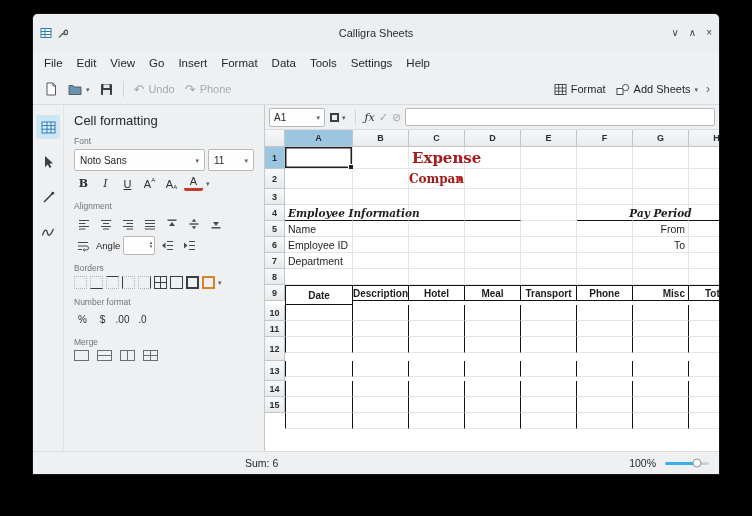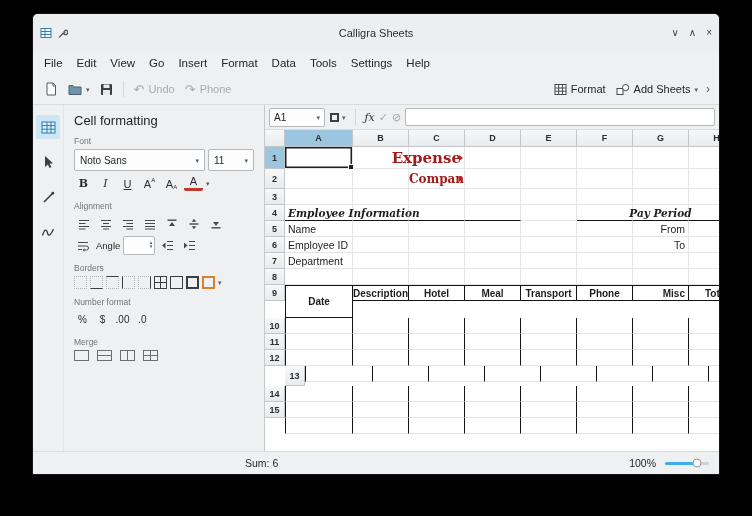--- a/index.html
+++ b/index.html
@@ -89,21 +89,21 @@
   .hl{background:#9cc5df}
   .cell{flex:0 0 auto;box-sizing:border-box;border-right:1px solid #e4e5e6;border-bottom:1px solid #e4e5e6;
         position:relative;font-size:10.5px;color:#1b1e20;display:flex;align-items:center;padding:0 3px;
         white-space:nowrap;background:transparent}
   .ctext{position:relative;z-index:2}
   .cell.th{justify-content:center;font-weight:bold;font-size:10px;
            border-top:1px solid #141414;border-right:1px solid #141414;border-bottom:1px solid #141414}
   .cell.bv{border-right:1px solid #141414}
   .cell.bfirst{border-left:1px solid #141414}
   .cell.bu{border-bottom:1px solid #141414}
-  .cell.title{justify-content:flex-end;font-family:"DejaVu Serif",serif;font-weight:bold;color:#a31b1b;font-size:15px}
+  .cell.title{justify-content:flex-start;font-family:"DejaVu Serif",serif;font-weight:bold;color:#a31b1b;font-size:15px}
   .cell.subtitle{justify-content:center;font-family:"DejaVu Serif",serif;font-weight:bold;color:#a31b1b;font-size:12px}
   .cell.section{font-family:"DejaVu Serif",serif;font-style:italic;font-weight:bold;font-size:10.5px}
   .cell.al-right{justify-content:flex-end}
   .cell.al-center{justify-content:center}
   .cell.sel{box-shadow:inset 0 0 0 1.5px #1d1f21;z-index:3}
   .cell.sel::after{content:"";position:absolute;right:-2px;bottom:-2px;width:4px;height:4px;background:#1d1f21;border:1px solid #fff;z-index:4}
   .ovf{position:absolute;right:1px;top:50%;transform:translateY(-50%);width:0;height:0;
        border-left:4px solid #c22020;border-top:3px solid transparent;border-bottom:3px solid transparent;z-index:2}
   .tabbar{height:16px;flex:0 0 auto;display:flex;align-items:center;background:#eff0f1;border-top:1px solid #cfd1d3;padding:0 2px}
   .navb{font-size:6.5px;color:#55595d;padding:0 3px}
@@ -534,21 +534,21 @@
               <div class="cell" style="width: 56px; height: 16px;"></div>
               <div class="cell" style="width: 56px; height: 16px;"></div>
               <div class="cell" style="width: 56px; height: 16px;"></div>
               <div class="cell" style="width: 56px; height: 16px;"></div>
               <div class="cell" style="width: 56px; height: 16px;"></div>
               <div class="cell" style="width: 56px; height: 16px;"></div>
               <div class="cell" style="width: 56px; height: 16px;"></div>
             </div>
             <div class="g-row">
               <div class="rh" style="height: 16px;">9</div>
-              <div class="cell th bfirst" style="width: 68px; height: 33px;">
+              <div class="cell th bfirst" style="width: 68px; height: 20px;">
                 <div class="ctext">Date</div>
               </div>
               <div class="cell th" style="width: 56px; height: 16px;">
                 <div class="ctext">Description</div>
               </div>
               <div class="cell th" style="width: 56px; height: 16px;">
                 <div class="ctext">Hotel</div>
               </div>
               <div class="cell th" style="width: 56px; height: 16px;">
                 <div class="ctext">Meal</div>
@@ -582,32 +582,32 @@
               <div class="cell bv bfirst" style="width: 68px; height: 16px;"></div>
               <div class="cell bv" style="width: 56px; height: 16px;"></div>
               <div class="cell bv" style="width: 56px; height: 16px;"></div>
               <div class="cell bv" style="width: 56px; height: 16px;"></div>
               <div class="cell bv" style="width: 56px; height: 16px;"></div>
               <div class="cell bv" style="width: 56px; height: 16px;"></div>
               <div class="cell bv" style="width: 56px; height: 16px;"></div>
               <div class="cell bv" style="width: 56px; height: 16px;"></div>
             </div>
             <div class="g-row">
-              <div class="rh" style="height: 16px;">12</div>
-              <div class="cell bv bfirst" style="width: 68px; height: 16px;"></div>
-              <div class="cell bv" style="width: 56px; height: 16px;"></div>
-              <div class="cell bv" style="width: 56px; height: 16px;"></div>
-              <div class="cell bv" style="width: 56px; height: 16px;"></div>
-              <div class="cell bv" style="width: 56px; height: 16px;"></div>
-              <div class="cell bv" style="width: 56px; height: 16px;"></div>
-              <div class="cell bv" style="width: 56px; height: 16px;"></div>
-              <div class="cell bv" style="width: 56px; height: 16px;"></div>
-            </div>
-            <div class="g-row">
-              <div class="rh" style="height: 20px; margin-left: 20px;">13</div>
+              <div class="rh" style="height: 24px;">12</div>
+              <div class="cell bv bfirst" style="width: 68px; height: 16px;"></div>
+              <div class="cell bv" style="width: 56px; height: 16px;"></div>
+              <div class="cell bv" style="width: 56px; height: 16px;"></div>
+              <div class="cell bv" style="width: 56px; height: 16px;"></div>
+              <div class="cell bv" style="width: 56px; height: 16px;"></div>
+              <div class="cell bv" style="width: 56px; height: 16px;"></div>
+              <div class="cell bv" style="width: 56px; height: 16px;"></div>
+              <div class="cell bv" style="width: 56px; height: 16px;"></div>
+            </div>
+            <div class="g-row">
+              <div class="rh" style="height: 20px;">13</div>
               <div class="cell bv bfirst" style="width: 68px; height: 16px;"></div>
               <div class="cell bv" style="width: 56px; height: 16px;"></div>
               <div class="cell bv" style="width: 56px; height: 16px;"></div>
               <div class="cell bv" style="width: 56px; height: 16px;"></div>
               <div class="cell bv" style="width: 56px; height: 16px;"></div>
               <div class="cell bv" style="width: 56px; height: 16px;"></div>
               <div class="cell bv" style="width: 56px; height: 16px;"></div>
               <div class="cell bv" style="width: 56px; height: 16px;"></div>
             </div>
             <div class="g-row">

